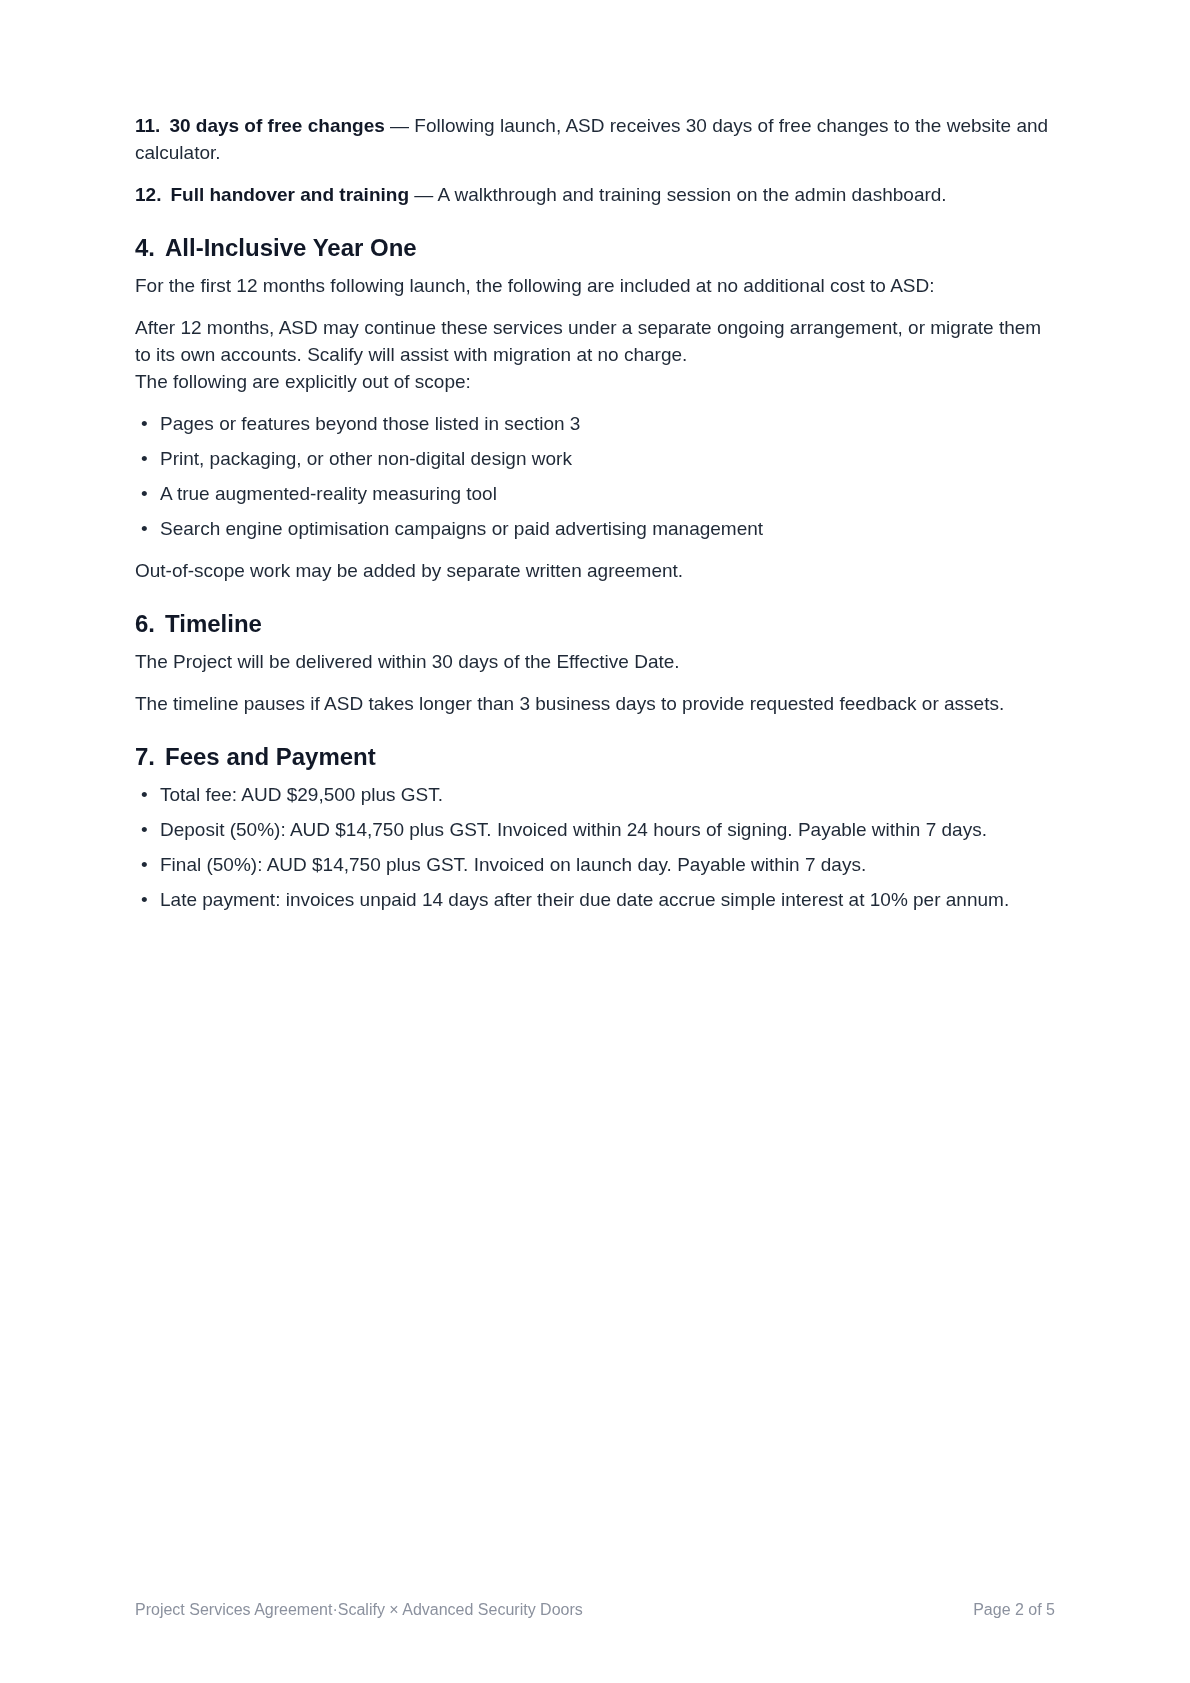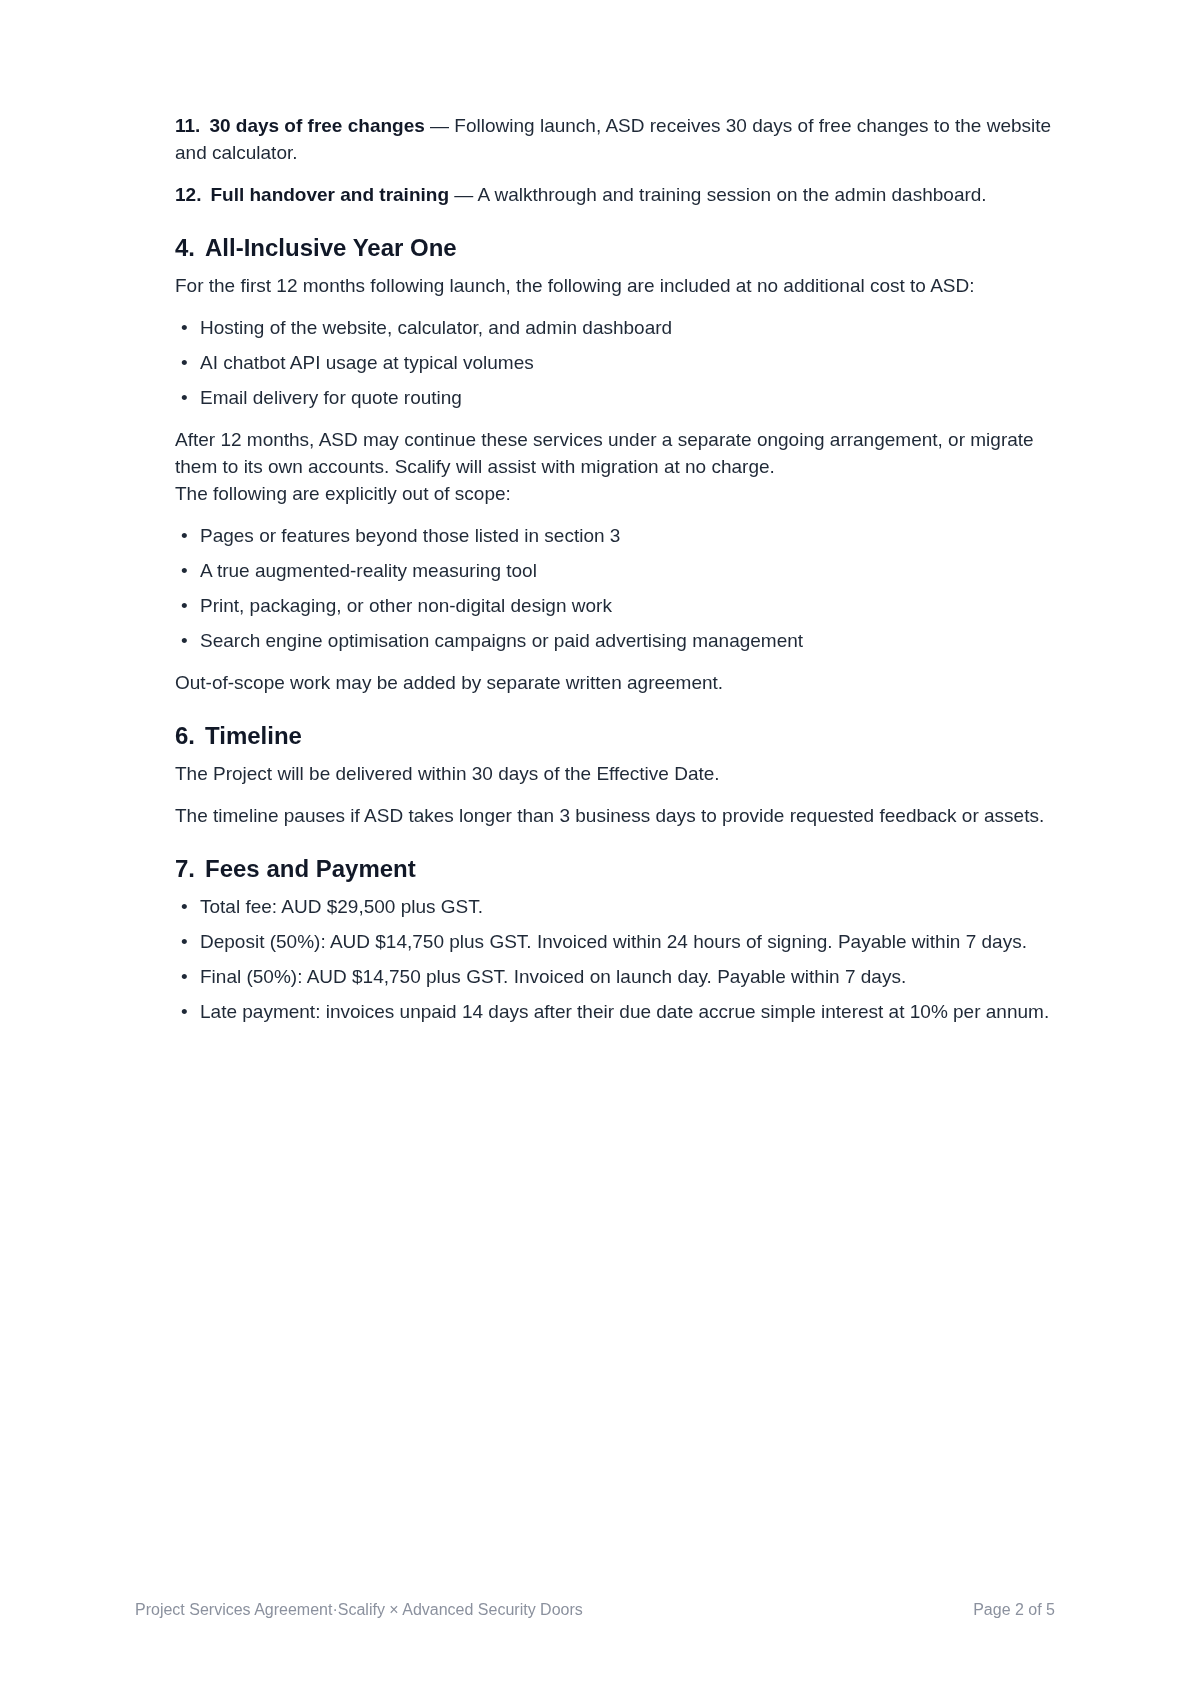--- a/index.html
+++ b/index.html
@@ -10,21 +10,20 @@
     height: 1683px;
     margin: 0 auto;
     background: #ffffff;
     font-family: "Liberation Sans", "DejaVu Sans", sans-serif;
     color: #1f2937;
   }
   .content {
     padding: 112px 135px 0 135px;
     font-size: 19px;
     line-height: 27px;
-    margin-left: 40px;
   }
   p { margin: 0 0 15px 0; }
   p:last-child { margin-bottom: 0; }
   .numbered-item .num {
     font-weight: 700;
     color: #111827;
     margin-right: 9px;
   }
   .numbered-item .lead {
     font-weight: 700;
@@ -76,34 +75,29 @@
 <div class="page">
   <div class="content">
 
     <p class="numbered-item"><span class="num">11.</span><span class="lead">30 days of free changes</span> <span>— Following launch, ASD receives 30 days of free changes to the website and calculator.</span></p>
 
     <p class="numbered-item"><span class="num">12.</span><span class="lead">Full handover and training</span> <span>— A walkthrough and training session on the admin dashboard.</span></p>
 
     <section>
       <h2><span class="hnum">4.</span><span>All-Inclusive Year One</span></h2>
       <p>For the first 12 months following launch, the following are included at no additional cost to ASD:</p>
-      <ul>
-        <li>Hosting of the website, calculator, and admin dashboard</li>
-        <li>AI chatbot API usage at typical volumes</li>
-        <li>Email delivery for quote routing</li>
-      </ul>
       <p>After 12 months, ASD may continue these services under a separate ongoing arrangement, or migrate them to its own accounts. Scalify will assist with migration at no charge.</p>
     </section>
 
     <section>
       <p>The following are explicitly out of scope:</p>
       <ul>
         <li>Pages or features beyond those listed in section 3</li>
+        <li>Print, packaging, or other non-digital design work</li>
         <li>A true augmented-reality measuring tool</li>
-        <li>Print, packaging, or other non-digital design work</li>
         <li>Search engine optimisation campaigns or paid advertising management</li>
       </ul>
       <p>Out-of-scope work may be added by separate written agreement.</p>
     </section>
 
     <section>
       <h2><span class="hnum">6.</span><span>Timeline</span></h2>
       <p>The Project will be delivered within 30 days of the Effective Date.</p>
       <p>The timeline pauses if ASD takes longer than 3 business days to provide requested feedback or assets.</p>
     </section>

